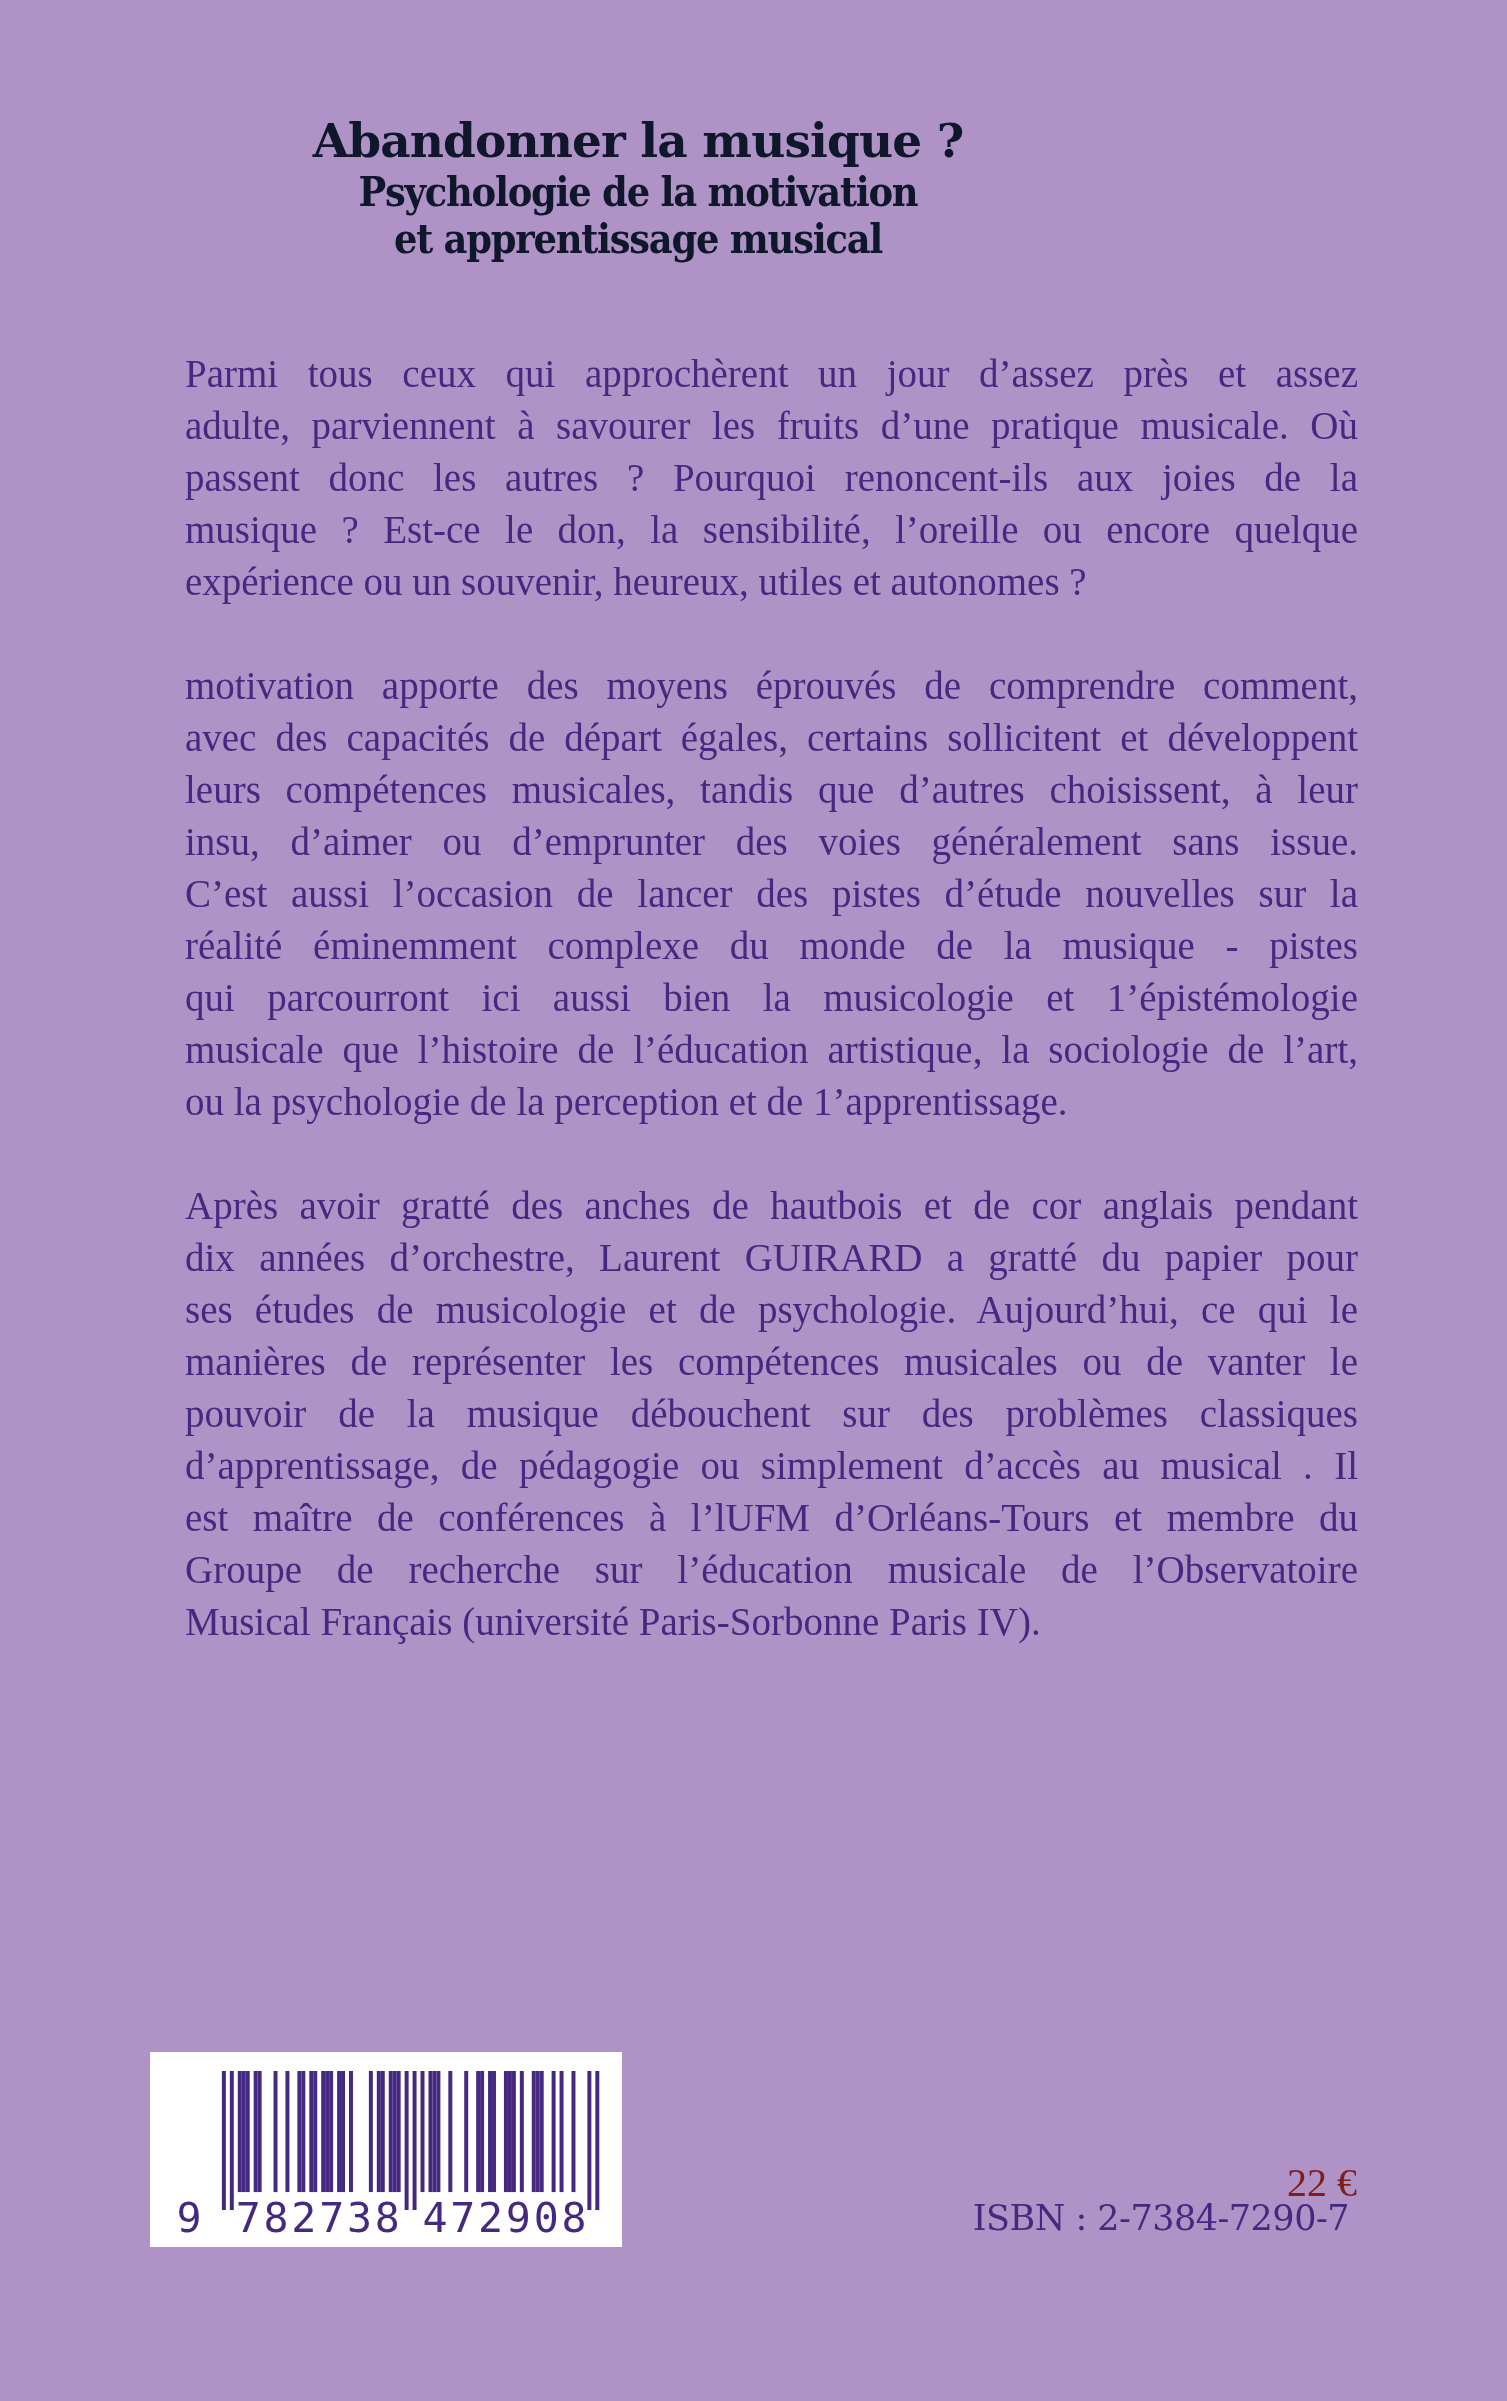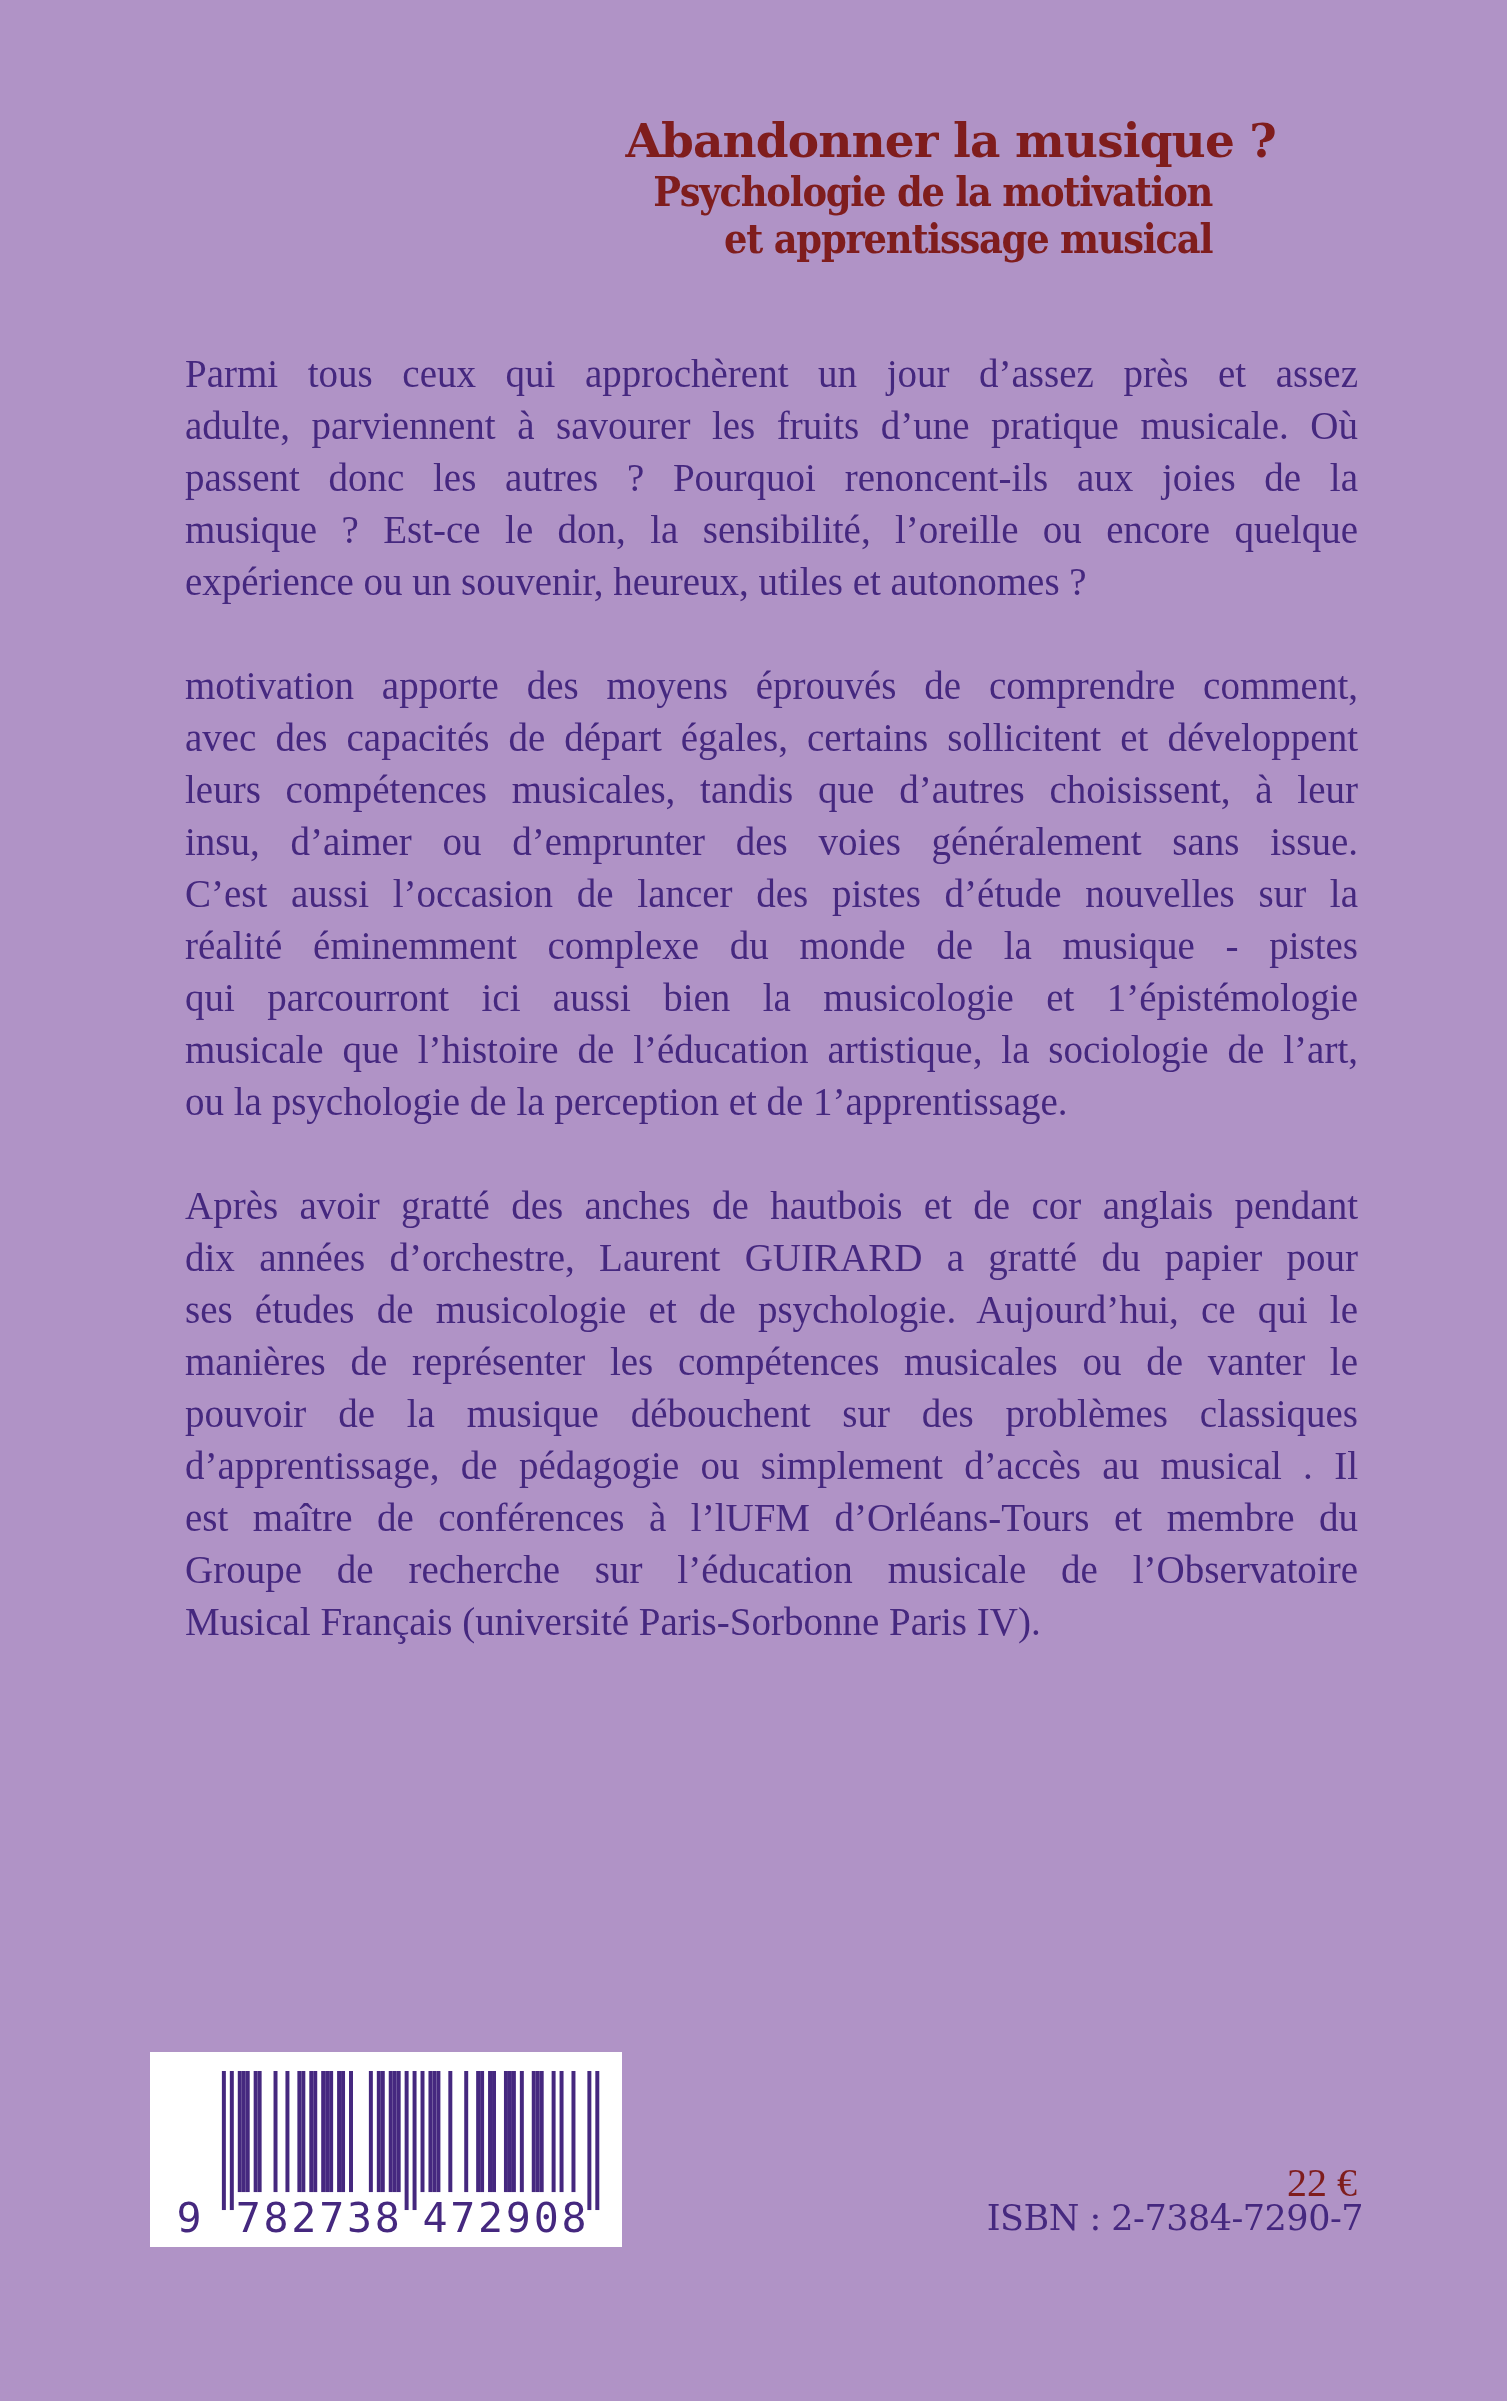--- a/index.html
+++ b/index.html
@@ -18,23 +18,23 @@
       position: absolute;
       left: 0; top: 0;
       width: 1508px; height: 2402px;
       background: #b093c6;
     }
     .title-block {
       position: absolute;
       left: 0;
       top: 112px;
       width: 1276px;
-      text-align: right;
+      text-align: center;
       font-family: "DejaVu Serif", serif;
-      color: #7f1d1d;
+      color: #0f172a;
     }
     .title-main {
       font-size: 47px;
       font-weight: bold;
       line-height: 57px;
       letter-spacing: -0.9px;
       margin: 0;
     }
     .title-sub {
       font-size: 41px;
@@ -86,21 +86,21 @@
       right: 151px;
       top: 2160px;
       font-family: "Liberation Serif", serif;
       font-size: 40px;
       line-height: 45px;
       color: #7f1d1d;
       text-align: right;
     }
     .isbn {
       position: absolute;
-      right: 145px;
+      right: 159px;
       top: 2197px;
       font-family: "DejaVu Serif", serif;
       font-size: 35px;
       line-height: 42px;
       color: #45287f;
       text-align: right;
       letter-spacing: -0.5px;
     }
   </style>
 </head>

